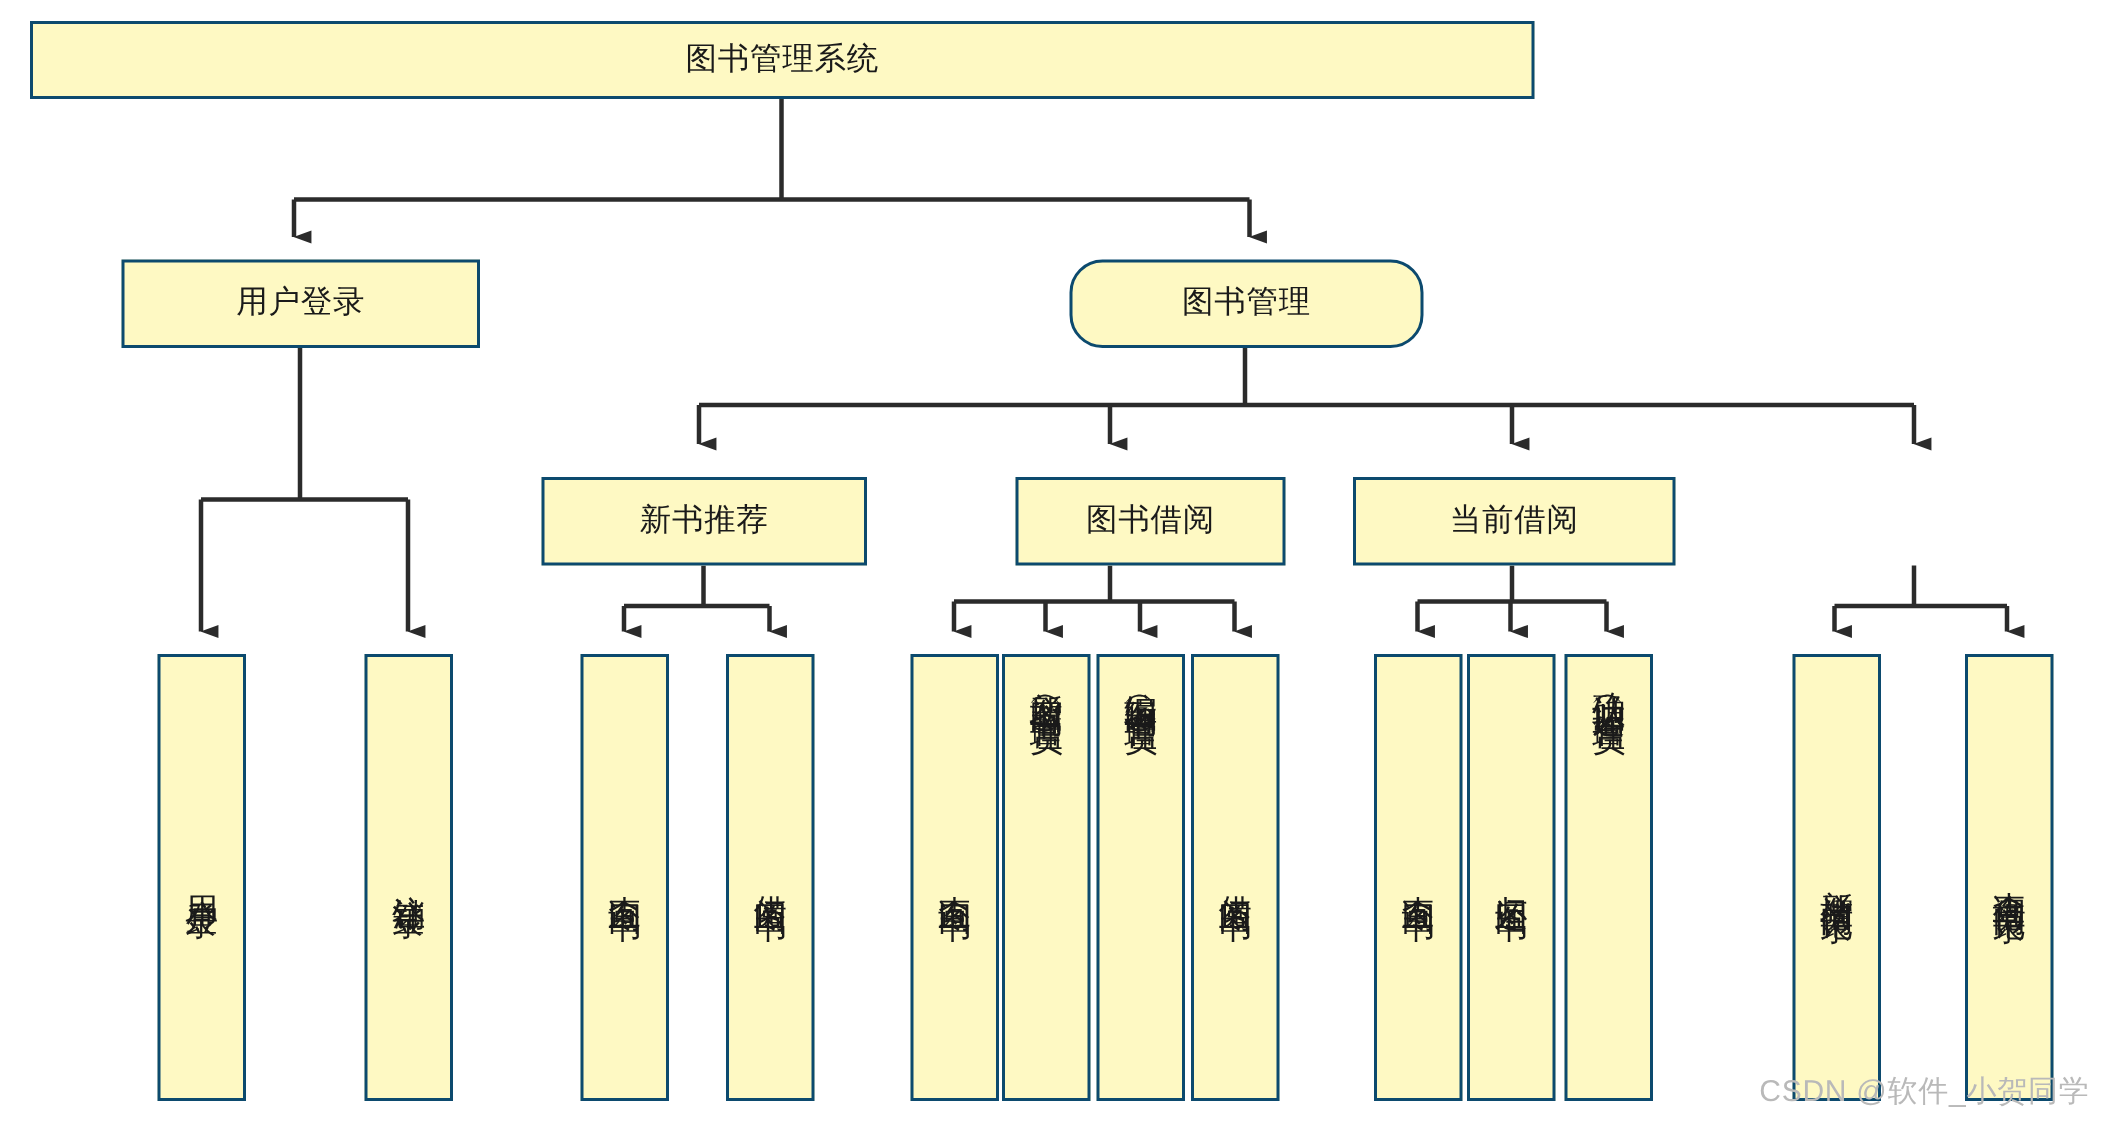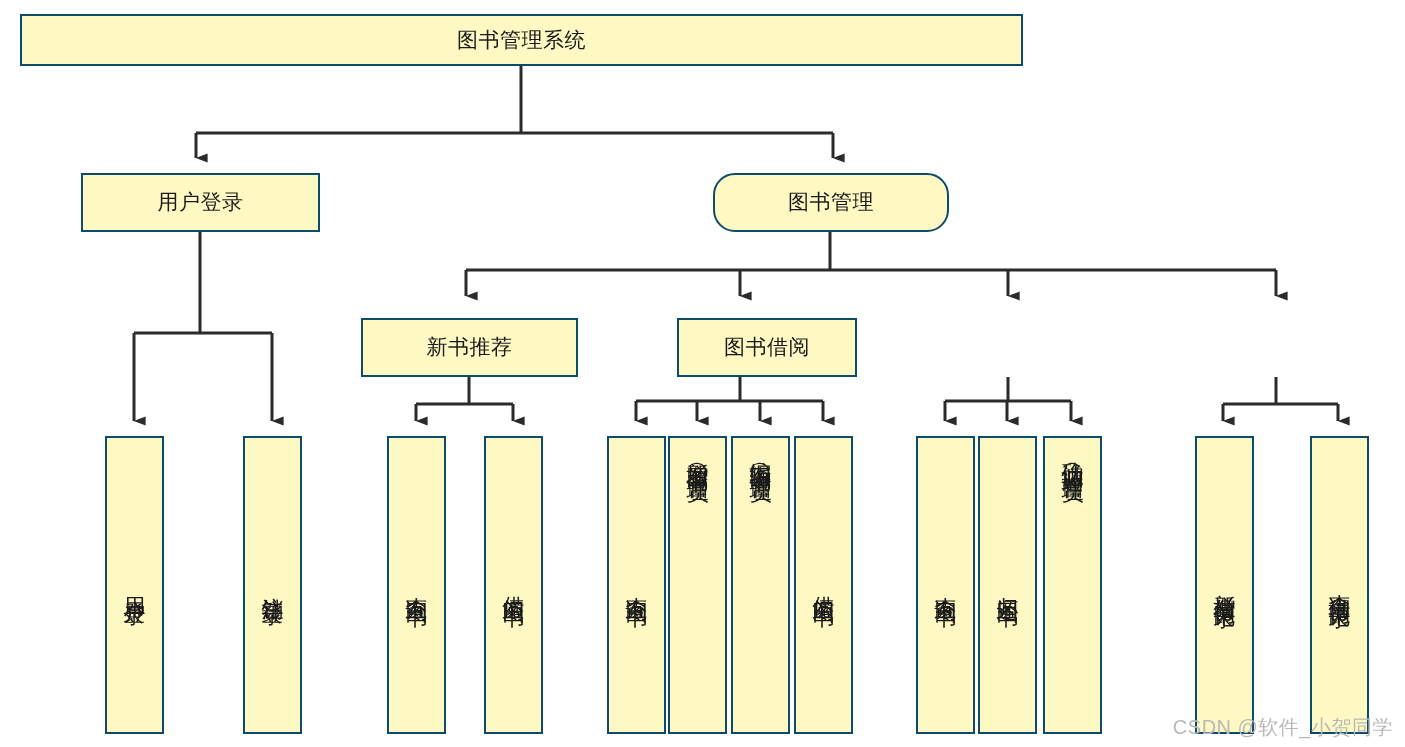--- a/index.html
+++ b/index.html
@@ -154,20 +154,23 @@
   </div>
 
   <div class="node-box" style="left:361px; top:318px; width:217px; height:59px;">
     <span class="node-label">新书推荐</span>
   </div>
 
   <div class="node-box" style="left:633px; top:318px; width:180px; height:59px;margin-left:44px;">
     <span class="node-label">图书借阅</span>
   </div>
 
+  <div class="node-box" style="left:902px; top:318px; width:215px; height:59px;">
+    <span class="node-label">当前借阅</span>
+  </div>
 
 
   <div class="node-box vertical v-center" style="left:105px; top:436px; width:59px; height:298px;">
     <span class="node-label">用户登录</span>
   </div>
 
   <div class="node-box vertical v-center" style="left:243px; top:436px; width:59px; height:298px;">
     <span class="node-label">注销登录</span>
   </div>
 

